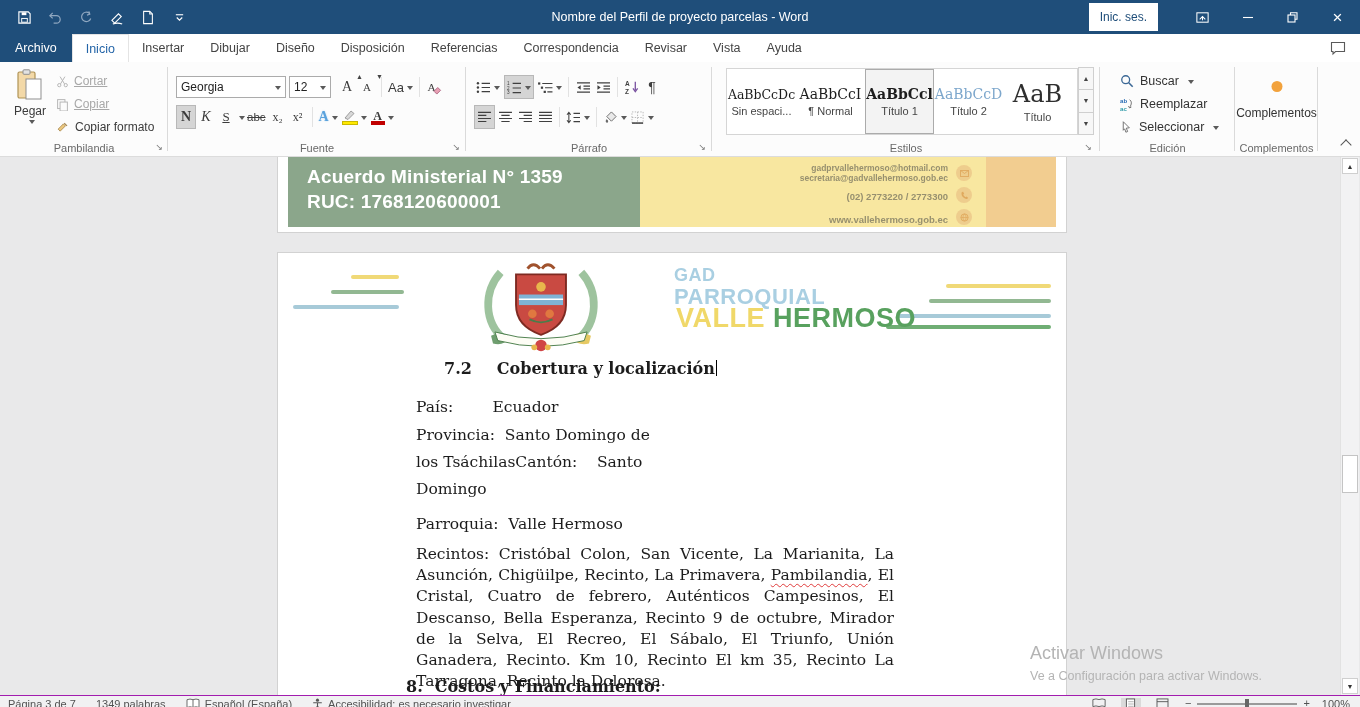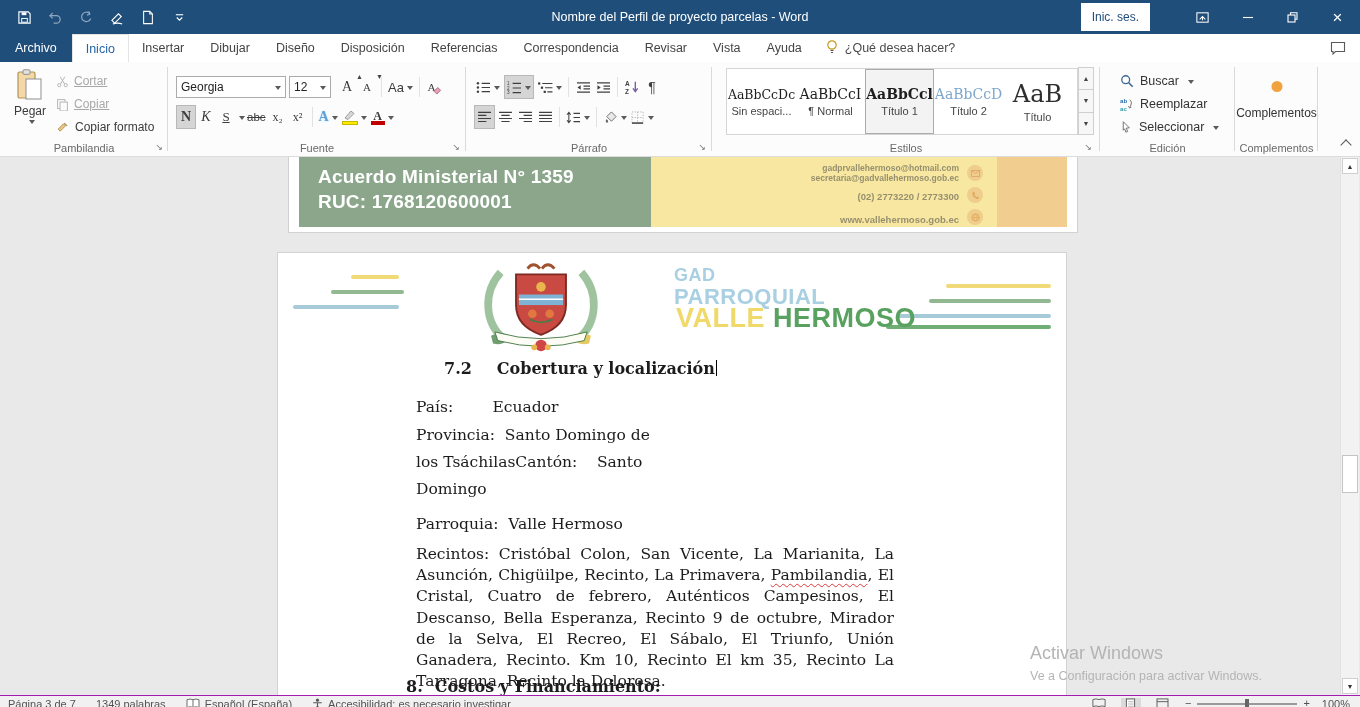--- a/index.html
+++ b/index.html
@@ -6,21 +6,21 @@
   html,body { width:1360px; height:707px; overflow:hidden; }
   body { font-family:"Liberation Sans","DejaVu Sans",sans-serif; background:#fff; position:relative; }
   .app { position:relative; width:1360px; height:707px; overflow:hidden; }
 
   
   .titlebar { position:absolute; top:0; left:0; width:1360px; height:34px; background:#1f4e7a; color:#fff; display:flex; align-items:center; }
   .qat { display:flex; align-items:center; gap:15px; padding-left:16px; z-index:2; }
   .qat .qicon { width:16px; height:16px; display:flex; align-items:center; justify-content:center; }
   .tb-title { position:absolute; left:0; right:0; text-align:center; font-size:12.5px; color:#fff; }
   .tb-right { margin-left:auto; display:flex; align-items:center; height:100%; z-index:2; }
-  .signin { background:#fff; color:#1f4e7a; font-size:12px; padding:7px 11px; margin-right:30px; cursor:default; }
+  .signin { background:#fff; color:#1f4e7a; font-size:12px; padding:7px 11px; margin-right:22px; cursor:default; }
   .win-btn { width:45px; height:34px; display:flex; align-items:center; justify-content:center; color:#fff; }
   .close-x { font-size:17px; line-height:1; }
 
   
   .tabrow { position:absolute; top:34px; left:0; width:1360px; height:28px; background:#ffffff; display:flex; align-items:stretch; font-size:12.5px; color:#444; }
   .tab { padding:0 13px; display:flex; align-items:center; white-space:nowrap; }
   .tab-archivo { background:#1f4e7a; color:#fff; padding:0 15px; }
   .tab-active { color:#2465a8; background:#fff; border:1px solid #e4e4e4; border-bottom:none; }
   .tellme { display:flex; align-items:center; gap:6px; padding:0 10px; color:#4a4a4a; }
   .tab-feedback { margin-left:auto; display:flex; align-items:center; padding-right:14px; }
@@ -75,21 +75,21 @@
   
   .edit-rows { position:absolute; left:20px; top:10px; display:flex; flex-direction:column; gap:5px; font-size:12.5px; color:#333; }
   .edit-item { display:flex; align-items:center; gap:6px; height:18px; }
 
   .addin-dot { position:absolute; left:50%; transform:translateX(-50%); top:19px; width:11px; height:11px; border-radius:50%; background:#f2a23c; }
   .addin-lbl { position:absolute; left:0; right:0; top:44px; text-align:center; font-size:12px; color:#333; }
   .collapse-chev { position:absolute; right:10px; bottom:7px; width:8px; height:8px; border-top:1.6px solid #555; border-right:1.6px solid #555; transform:rotate(-45deg); }
 
   
   .docarea { position:absolute; top:157px; left:0; width:1360px; height:538px; background:#e9e9ea; overflow:hidden; }
-  .page1 { position:absolute; left:288px; top:0; width:790px; height:76px; background:#fff; border:1px solid #d2d2d2; border-top:none; }
+  .page1 { position:absolute; left:277px; top:0; width:790px; height:76px; background:#fff; border:1px solid #d2d2d2; border-top:none; }
   .banner { position:absolute; left:10px; top:0; right:10px; height:70px; display:flex; }
   .ban-green { width:352px; background:#8ba68b; color:#fff; padding:7px 0 0 19px; }
   .ban-green .bl { font-size:19px; font-weight:bold; line-height:25px; letter-spacing:.2px; }
   .ban-yellow { width:346px; background:#f8e7a0; position:relative; }
   .ban-orange { width:70px; background:#f2cd90; }
   .contact { position:absolute; right:38px; top:6px; text-align:right; color:#97906f; font-size:8.5px; font-weight:bold; line-height:10px; }
   .contact .ph { margin-top:9px; font-size:9.5px; }
   .contact .web { margin-top:13px; font-size:9.5px; }
   .cicon { position:absolute; right:14px; width:16px; height:16px; border-radius:50%; background:#eecd8d; display:flex; align-items:center; justify-content:center; }
 
@@ -206,29 +206,20 @@
     <div class="tab tab-active">Inicio</div>
     <div class="tab">Insertar</div>
     <div class="tab">Dibujar</div>
     <div class="tab">Diseño</div>
     <div class="tab">Disposición</div>
     <div class="tab">Referencias</div>
     <div class="tab">Correspondencia</div>
     <div class="tab">Revisar</div>
     <div class="tab">Vista</div>
     <div class="tab">Ayuda</div>
-    <div class="tellme">
-      <span>
-        <svg width="14" height="16" viewBox="0 0 14 16">
-            <circle cx="7" cy="6" r="4.2" fill="none" stroke="#c89820" stroke-width="1.2"></circle>
-            <path d="M5.5 11.5 h3 M6 13.5 h2" stroke="#555" stroke-width="1.2"></path>
-          </svg>
-      </span>
-      <span>¿Qué desea hacer?</span>
-    </div>
     <div class="tab-feedback">
       <svg width="16" height="15" viewBox="0 0 16 15">
           <path d="M1.5 1.5 h13 v9 h-9 l-2.5 2.5 v-2.5 h-1.5 z" fill="none" stroke="#5a5a5a" stroke-width="1.1"></path>
         </svg>
     </div>
   </div>
 
   <div class="ribbon">
 
     <div class="group" style="left:0;width:168px;">

